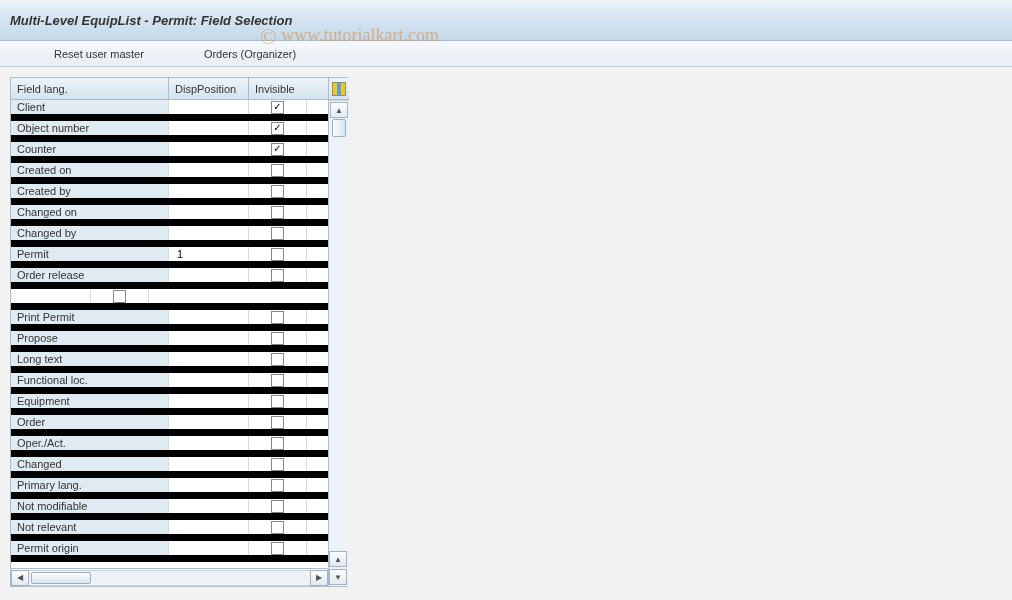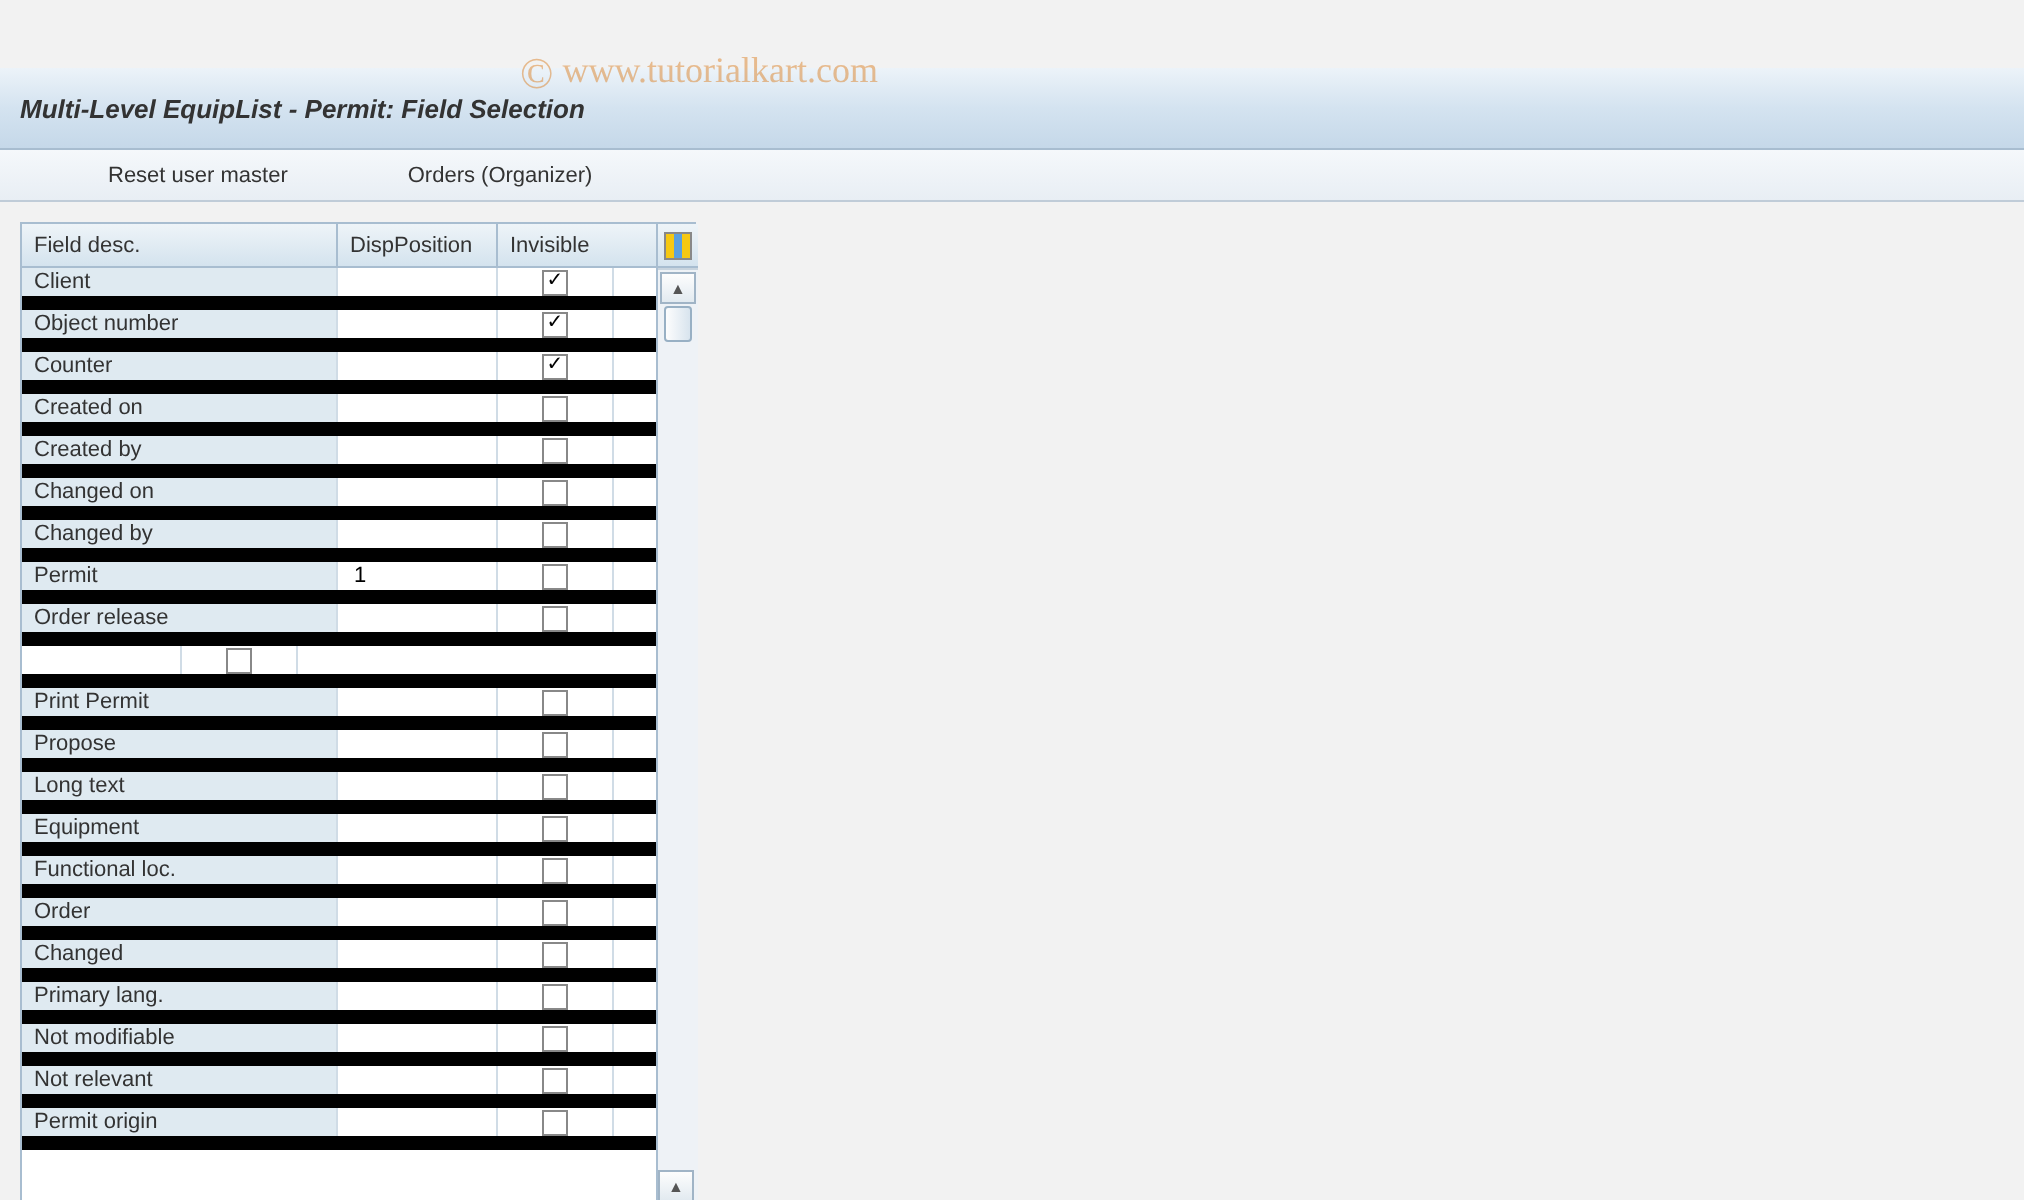--- a/index.html
+++ b/index.html
@@ -12,21 +12,20 @@
       overflow: hidden;
       position: relative;
     }
     .title-bar {
       background: linear-gradient(to bottom, #ecf3f9 0%, #d4e3f0 50%, #c5d8e9 100%);
       border-bottom: 1px solid #a8bdd0;
       padding: 20px 10px;
       height: 28px;
       display: flex;
       align-items: center;
-      margin-top: 34px;
     }
     .title-bar .title {
       font-style: italic;
       font-weight: bold;
       font-size: 13px;
       color: #333;
     }
     .toolbar {
       background: linear-gradient(to bottom, #f5f8fb 0%, #e8eef4 100%);
       border-bottom: 1px solid #c0ccd8;
@@ -205,21 +204,21 @@
 
 <div class="watermark">
   <span class="c">©</span> <span>www.tutorialkart.com</span>
 </div>
 
 <div class="content-wrap">
   <div class="table-area">
 
     <div class="table-main">
       <div class="table-header">
-        <div class="th col-desc">Field desc.</div>
+        <div class="th col-desc">Field lang.</div>
         <div class="th col-dp">DispPosition</div>
         <div class="th col-inv">Invisible</div>
       </div>
 
       <div class="table-body" id="table-body">
           <div class="row">
             <div class="td col-desc">Client</div>
             <div class="td col-dp">
               <input class="dp-input" style="">
             </div>
@@ -328,39 +327,48 @@
           <div class="row">
             <div class="td col-desc">Long text</div>
             <div class="td col-dp">
               <input class="dp-input" style="">
             </div>
             <div class="td col-inv">
               <span class="chk"></span>
             </div>
           </div>
           <div class="row">
+            <div class="td col-desc">Functional loc.</div>
+            <div class="td col-dp">
+              <input class="dp-input" style="">
+            </div>
+            <div class="td col-inv">
+              <span class="chk"></span>
+            </div>
+          </div>
+          <div class="row">
             <div class="td col-desc">Equipment</div>
             <div class="td col-dp">
               <input class="dp-input" style="">
             </div>
             <div class="td col-inv">
               <span class="chk"></span>
             </div>
           </div>
           <div class="row">
-            <div class="td col-desc">Functional loc.</div>
-            <div class="td col-dp">
-              <input class="dp-input" style="">
-            </div>
-            <div class="td col-inv">
-              <span class="chk"></span>
-            </div>
-          </div>
-          <div class="row">
             <div class="td col-desc">Order</div>
+            <div class="td col-dp">
+              <input class="dp-input" style="">
+            </div>
+            <div class="td col-inv">
+              <span class="chk"></span>
+            </div>
+          </div>
+          <div class="row">
+            <div class="td col-desc">Oper./Act.</div>
             <div class="td col-dp">
               <input class="dp-input" style="">
             </div>
             <div class="td col-inv">
               <span class="chk"></span>
             </div>
           </div>
           <div class="row">
             <div class="td col-desc">Changed</div>
             <div class="td col-dp">

